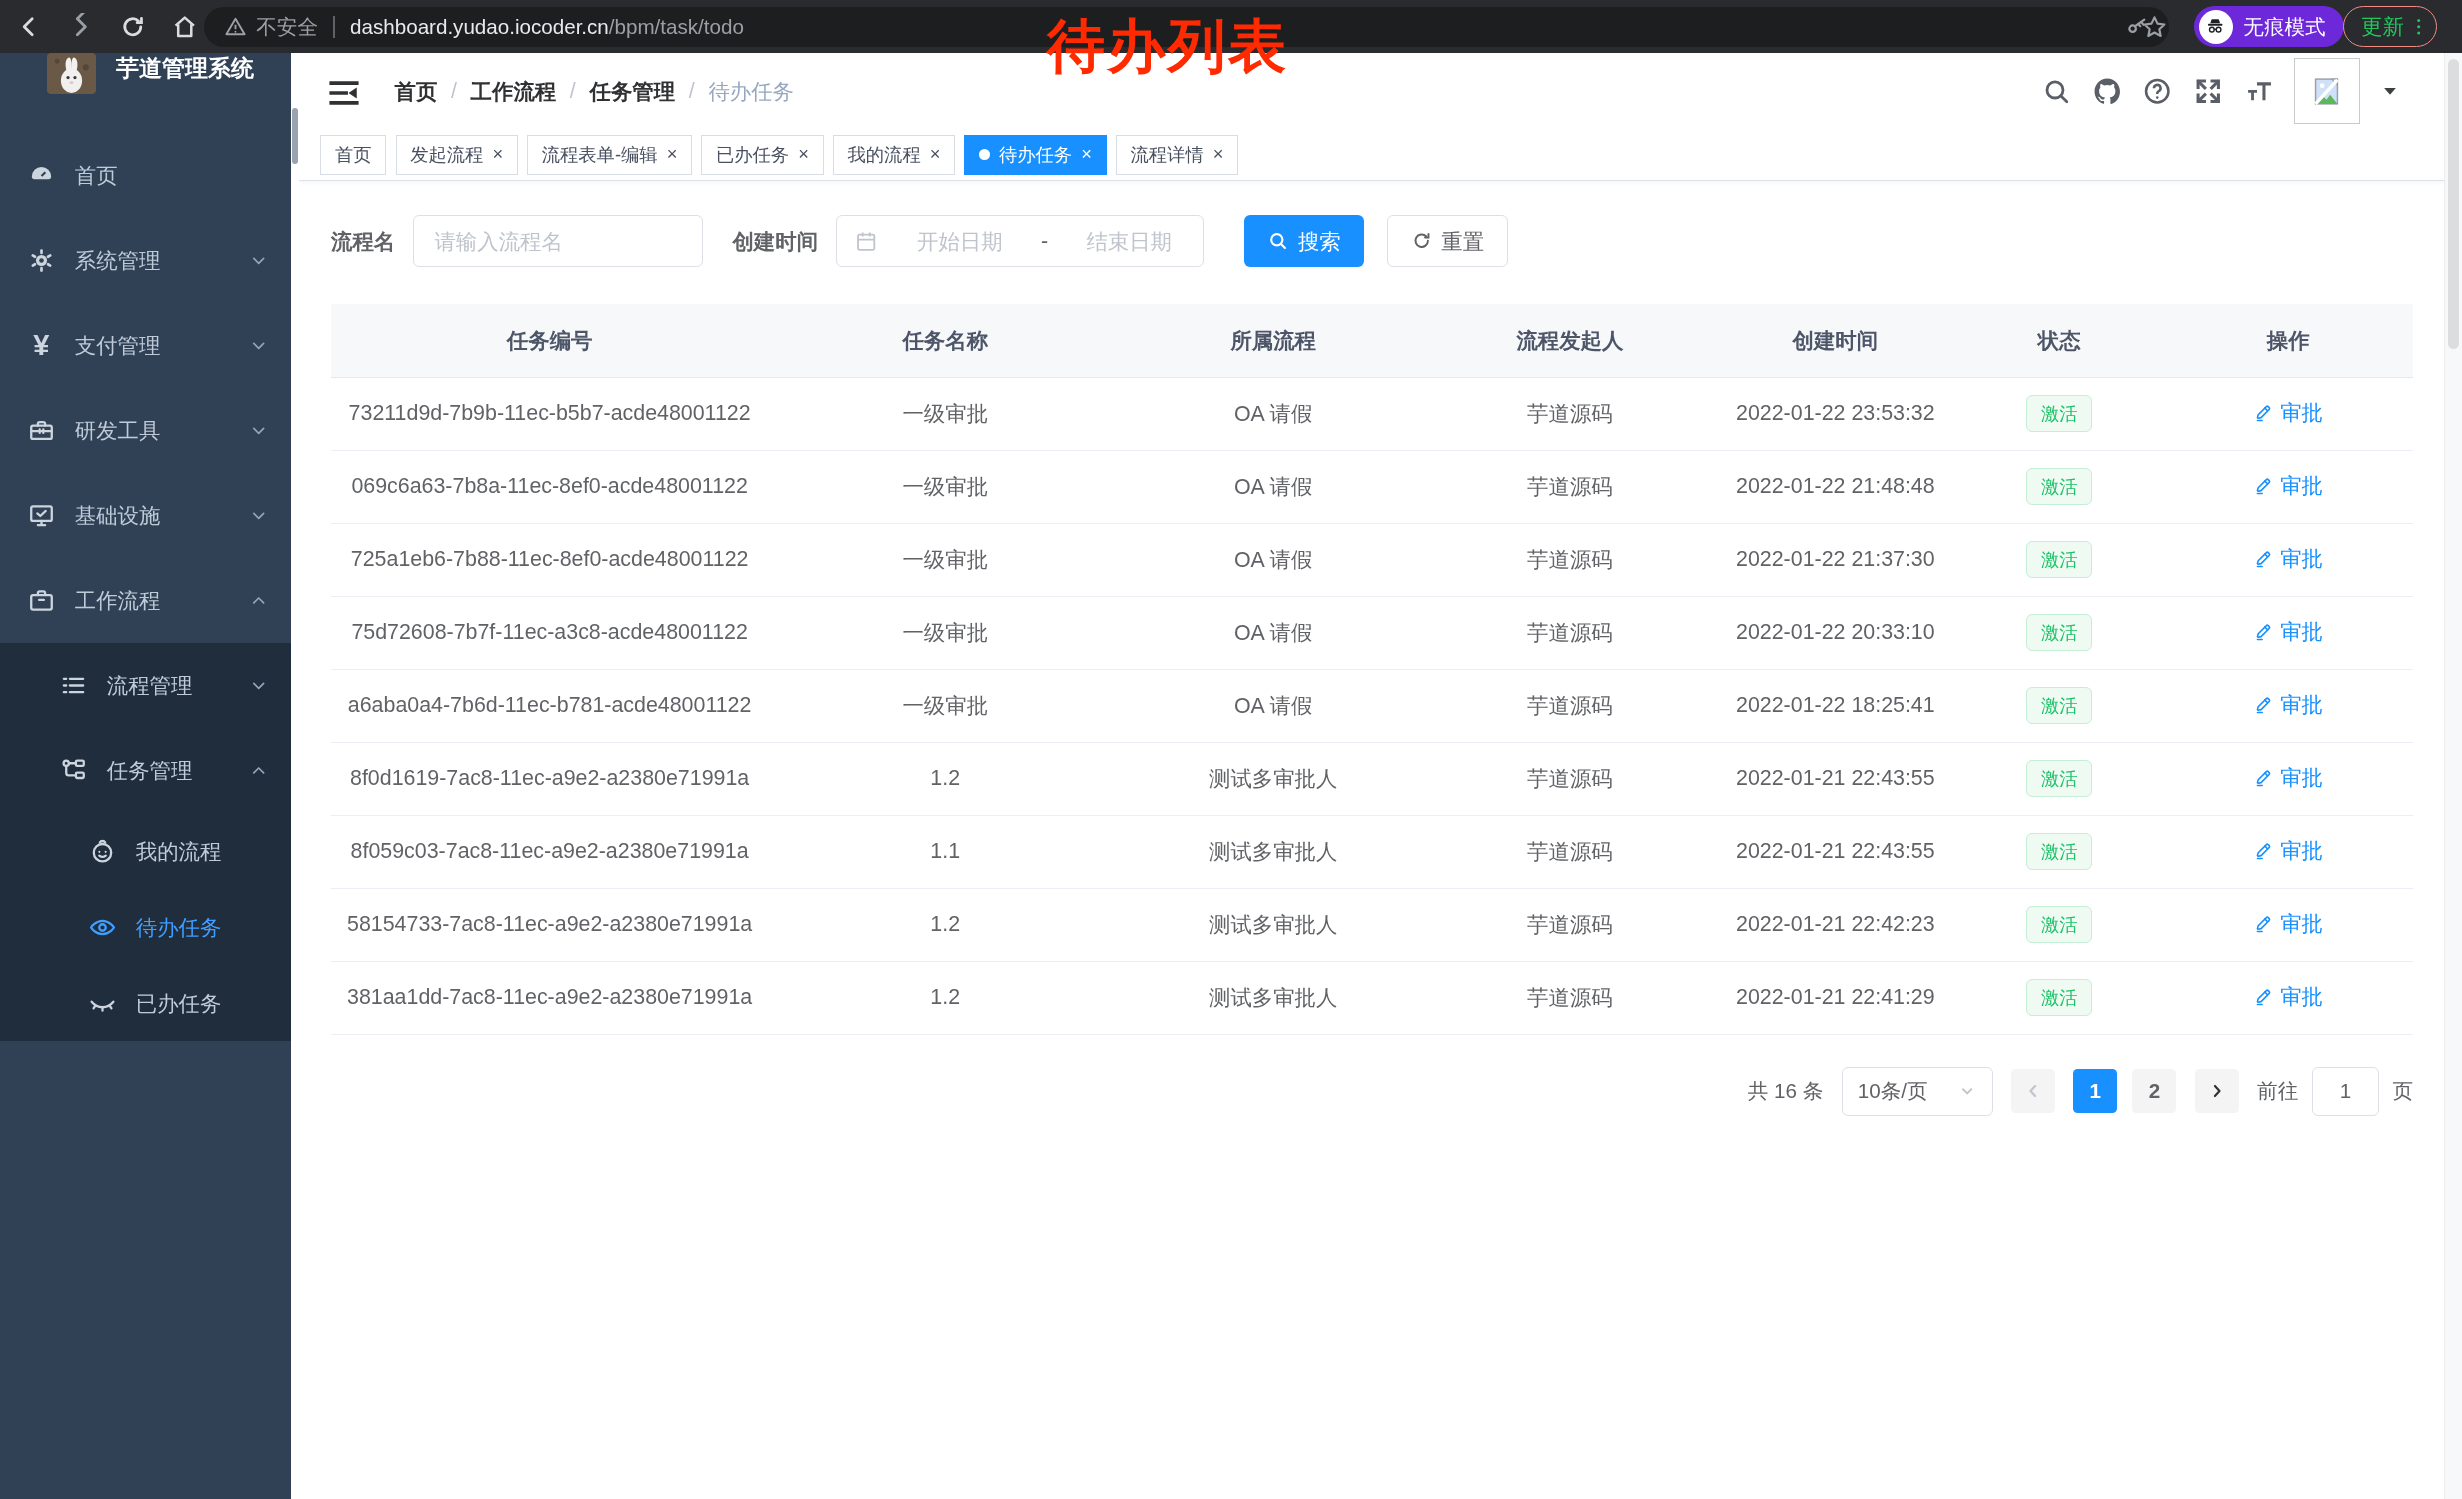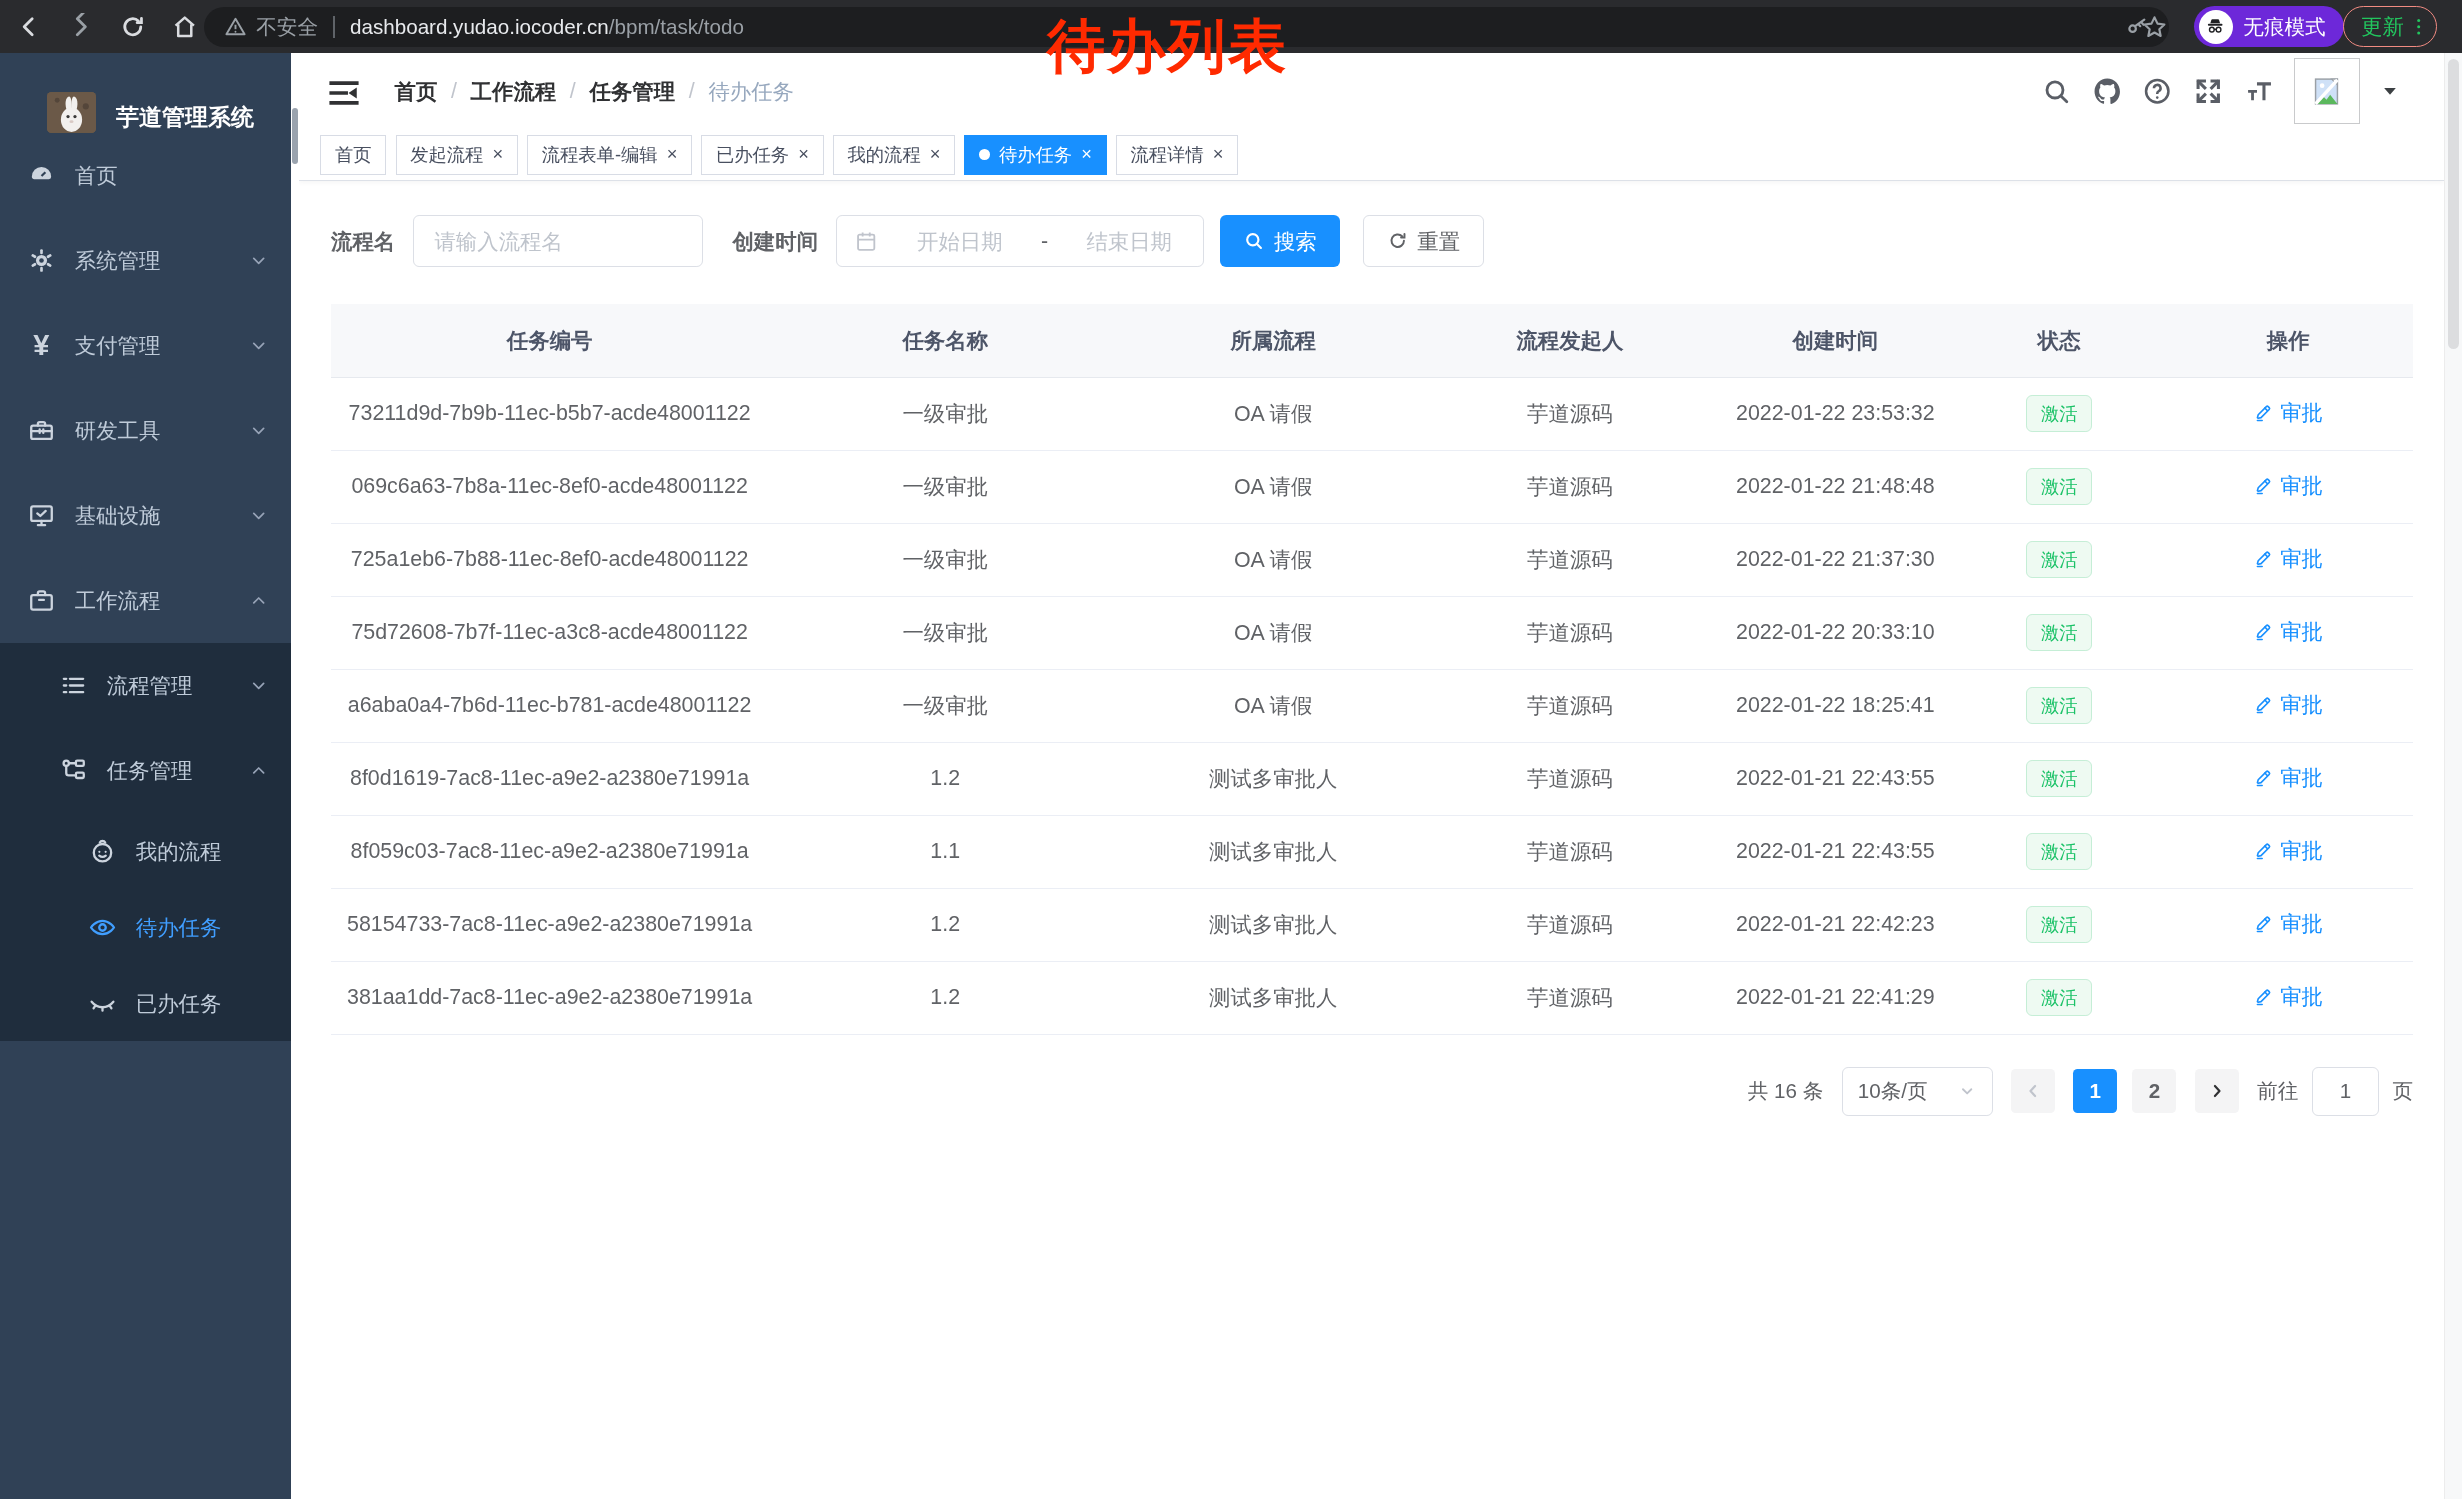--- a/index.html
+++ b/index.html
@@ -36,21 +36,21 @@
 
   
   .red-note { position:absolute; left:1047px; top:7.6px; z-index:50; font-size:58px; font-weight:700;
               color:#ff2a00; letter-spacing:2.3px; white-space:nowrap; }
 
   
   .sidebar { position:absolute; left:0; top:53px; width:291px; bottom:0; background:#304156;
              color:#bfcbd9; font-size:21.4px; z-index:3; }
   .gutter { position:absolute; left:291px; top:53px; width:7.6px; bottom:0; background:#fff; z-index:3; }
   .gutter-thumb { position:absolute; left:0.8px; top:55px; width:6.1px; height:56px; background:#9aa3ae; border-radius:3.1px; }
-  .logo-row { height:80px; display:flex; align-items:flex-end; padding-left:47px; gap:20px; }
+  .logo-row { height:80px; display:flex; align-items:flex-start; padding-left:47px; gap:20px; }
   .logo-img { width:49px; height:41px; border-radius:4.6px; background:#6b5948; overflow:hidden; flex:none; }
   .logo-title { color:#fff; font-weight:700; font-size:23px; white-space:nowrap; }
   .menu-item { height:85px; display:flex; align-items:center; position:relative; cursor:pointer; white-space:nowrap; }
   .menu-item .mi-icon { width:30.5px; margin-right:18.3px; display:flex; justify-content:center; color:#ccd4de; flex:none; }
   .menu-item .mi-icon svg { width:29px; height:29px; }
   .menu-item .yen { font-size:29px; font-weight:700; color:#ccd4de; line-height:1; }
   .menu-item .mi-arrow { position:absolute; right:21.4px; width:21.4px; height:21.4px; color:#97a3b7; }
   .lvl1 { padding-left:26px; }
   .lvl2 { padding-left:58px; }
   .lvl3 { padding-left:87px; height:76px; }
@@ -80,21 +80,21 @@
   .tag .dot { width:10.7px; height:10.7px; border-radius:50%; background:#fff; }
   .tag .close { font-size:18.3px; line-height:1; }
   .tag.active { background:#1890ff; border-color:#1890ff; color:#fff; }
 
   .content { padding:34px 30.5px 0 32px; }
   .filter { display:flex; align-items:center; font-size:21.4px; color:#606266; }
   .f-label { font-weight:700; margin-right:18.3px; white-space:nowrap; }
   .f-label.second { margin-left:29px; }
   .inp { height:52px; border:1.5px solid #dcdfe6; border-radius:6.1px; background:#fff; display:flex; align-items:center; }
   .name-inp { width:290px; padding:0 20px; color:#bfc4cc; cursor:text; }
-  .date-inp { width:368px; padding:0 17px; color:#bfc4cc; gap:24px; margin-right:16px; cursor:pointer; }
+  .date-inp { width:368px; padding:0 17px; color:#bfc4cc; gap:24px; margin-right:40px; cursor:pointer; }
   .date-inp .cal { width:24.4px; height:24.4px; color:#c0c4cc; flex:none; }
   .date-inp .ph { flex:1; text-align:center; }
   .date-inp .dash { color:#606266; }
   .btn { height:52px; border-radius:6.1px; font-size:21.4px; display:flex; align-items:center; gap:9.2px;
          padding:0 23px; cursor:pointer; white-space:nowrap; }
   .btn svg { width:21.4px; height:21.4px; }
   .btn-primary { background:#1890ff; border:none; color:#fff; }
   .btn-plain { background:#fff; border:1.5px solid #dcdfe6; color:#606266; margin-left:23px; }
 
   table.grid { width:100%; margin-top:37px; border-collapse:collapse; table-layout:fixed;

